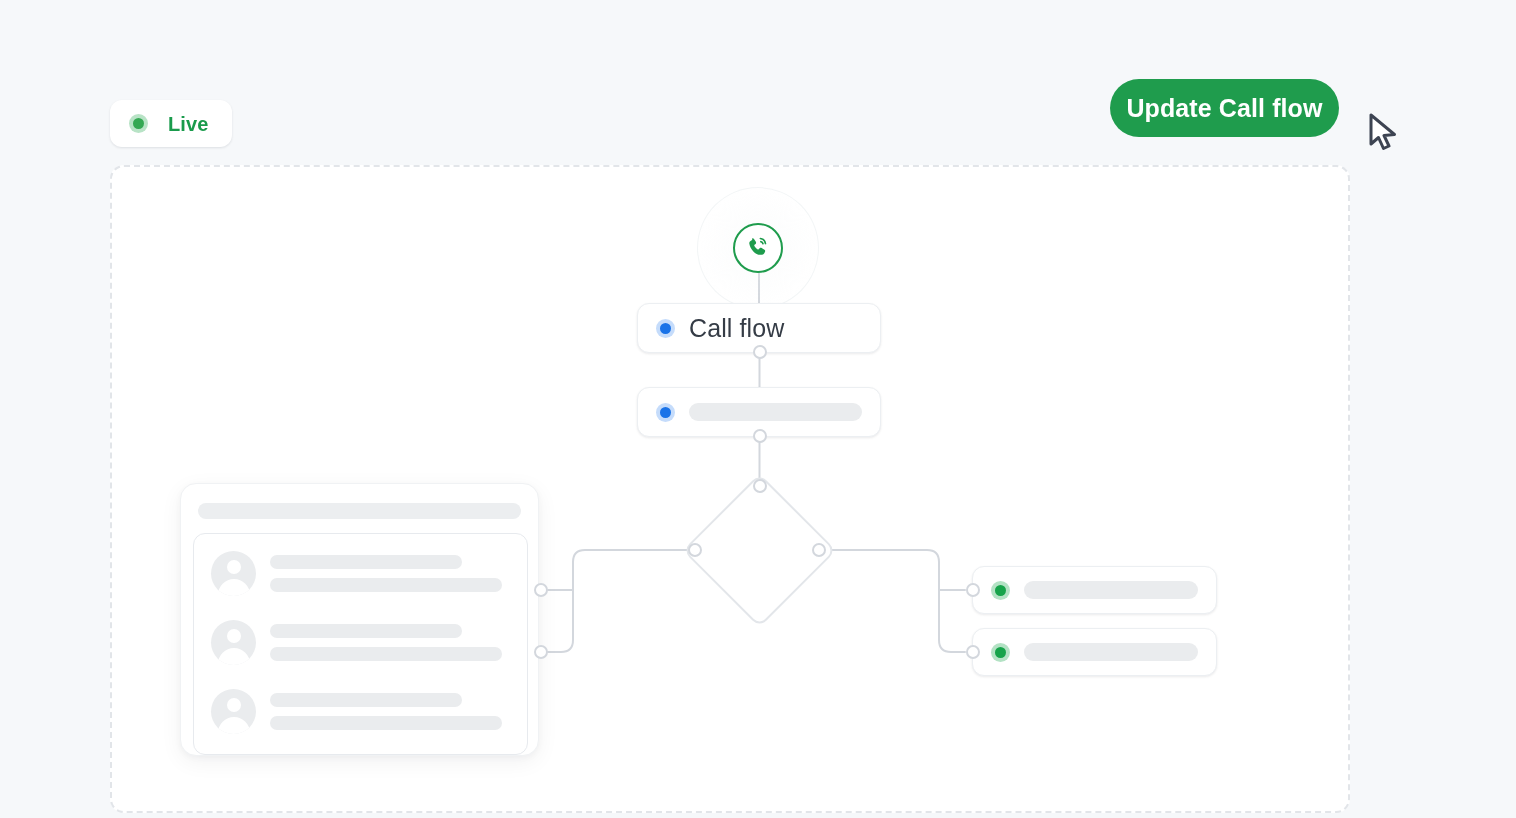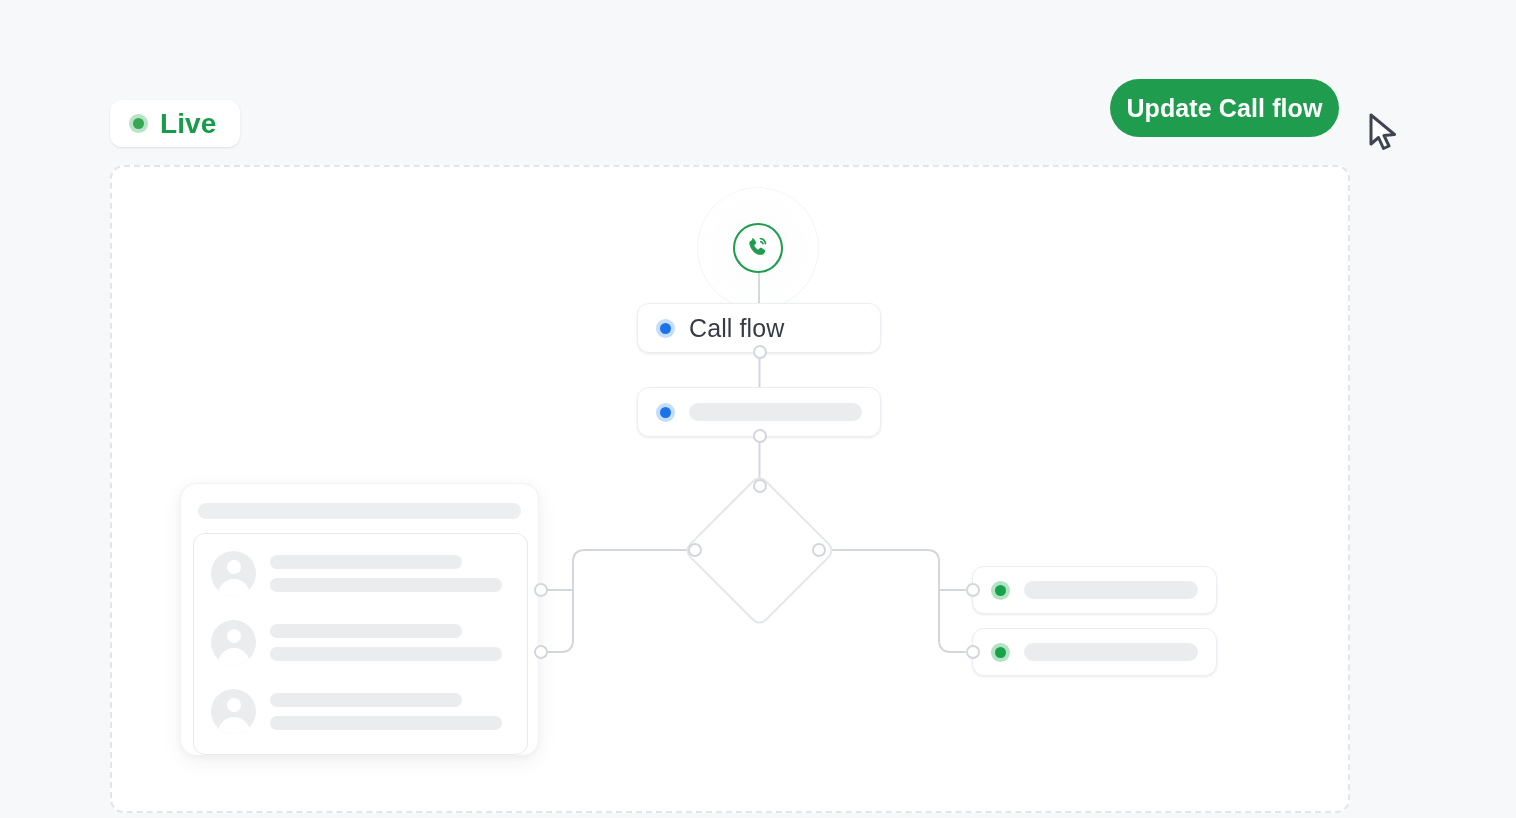--- a/index.html
+++ b/index.html
@@ -51,25 +51,26 @@
   }
   .dot-halo.green { background: #b8e3c6; }
   .dot-halo.green .dot-core { background: #34a853; }
   .dot-halo .dot-core {
     width: 11px;
     height: 11px;
     border-radius: 50%;
   }
 
   .status-label {
-    font-size: 28px;
+    font-size: 20px;
     font-weight: 700;
     color: #1a9b4c;
     letter-spacing: 0.1px;
     line-height: 1;
+    margin-left: 8px;
   }
 
   .primary-button {
     position: absolute;
     left: 1110px;
     top: 79px;
     width: 229px;
     height: 58px;
     background: #1f9c4d;
     border: none;

